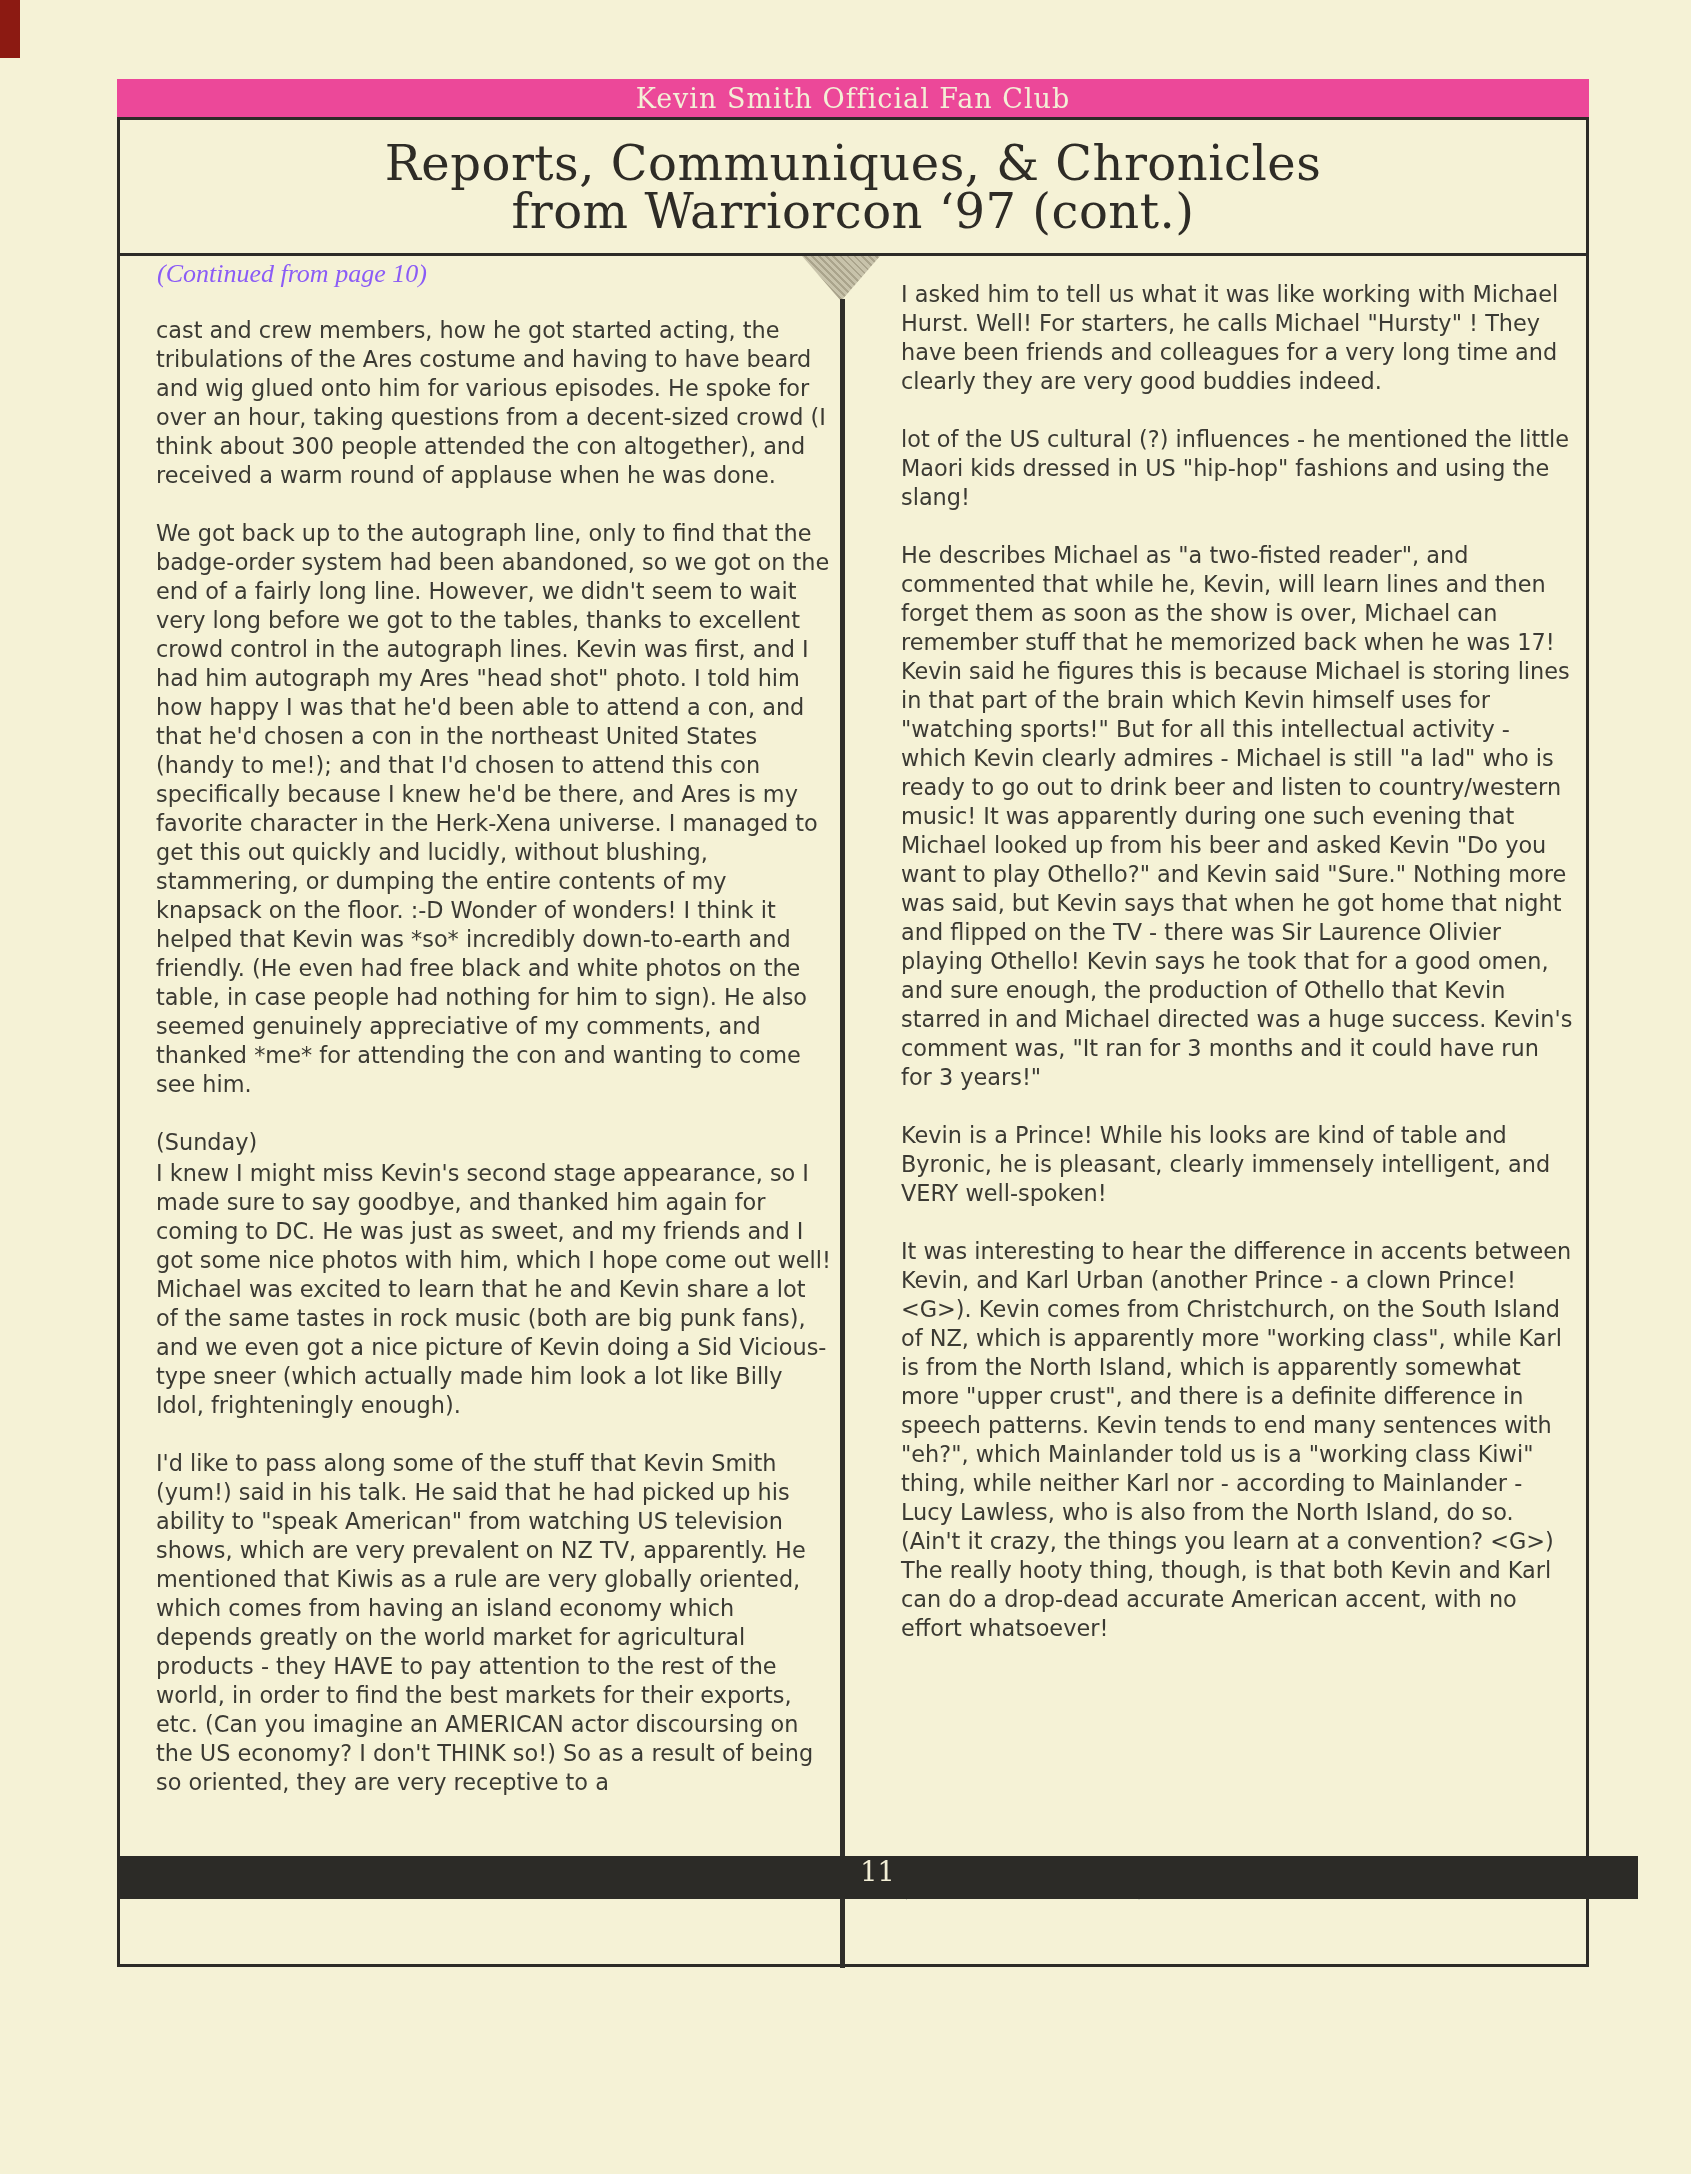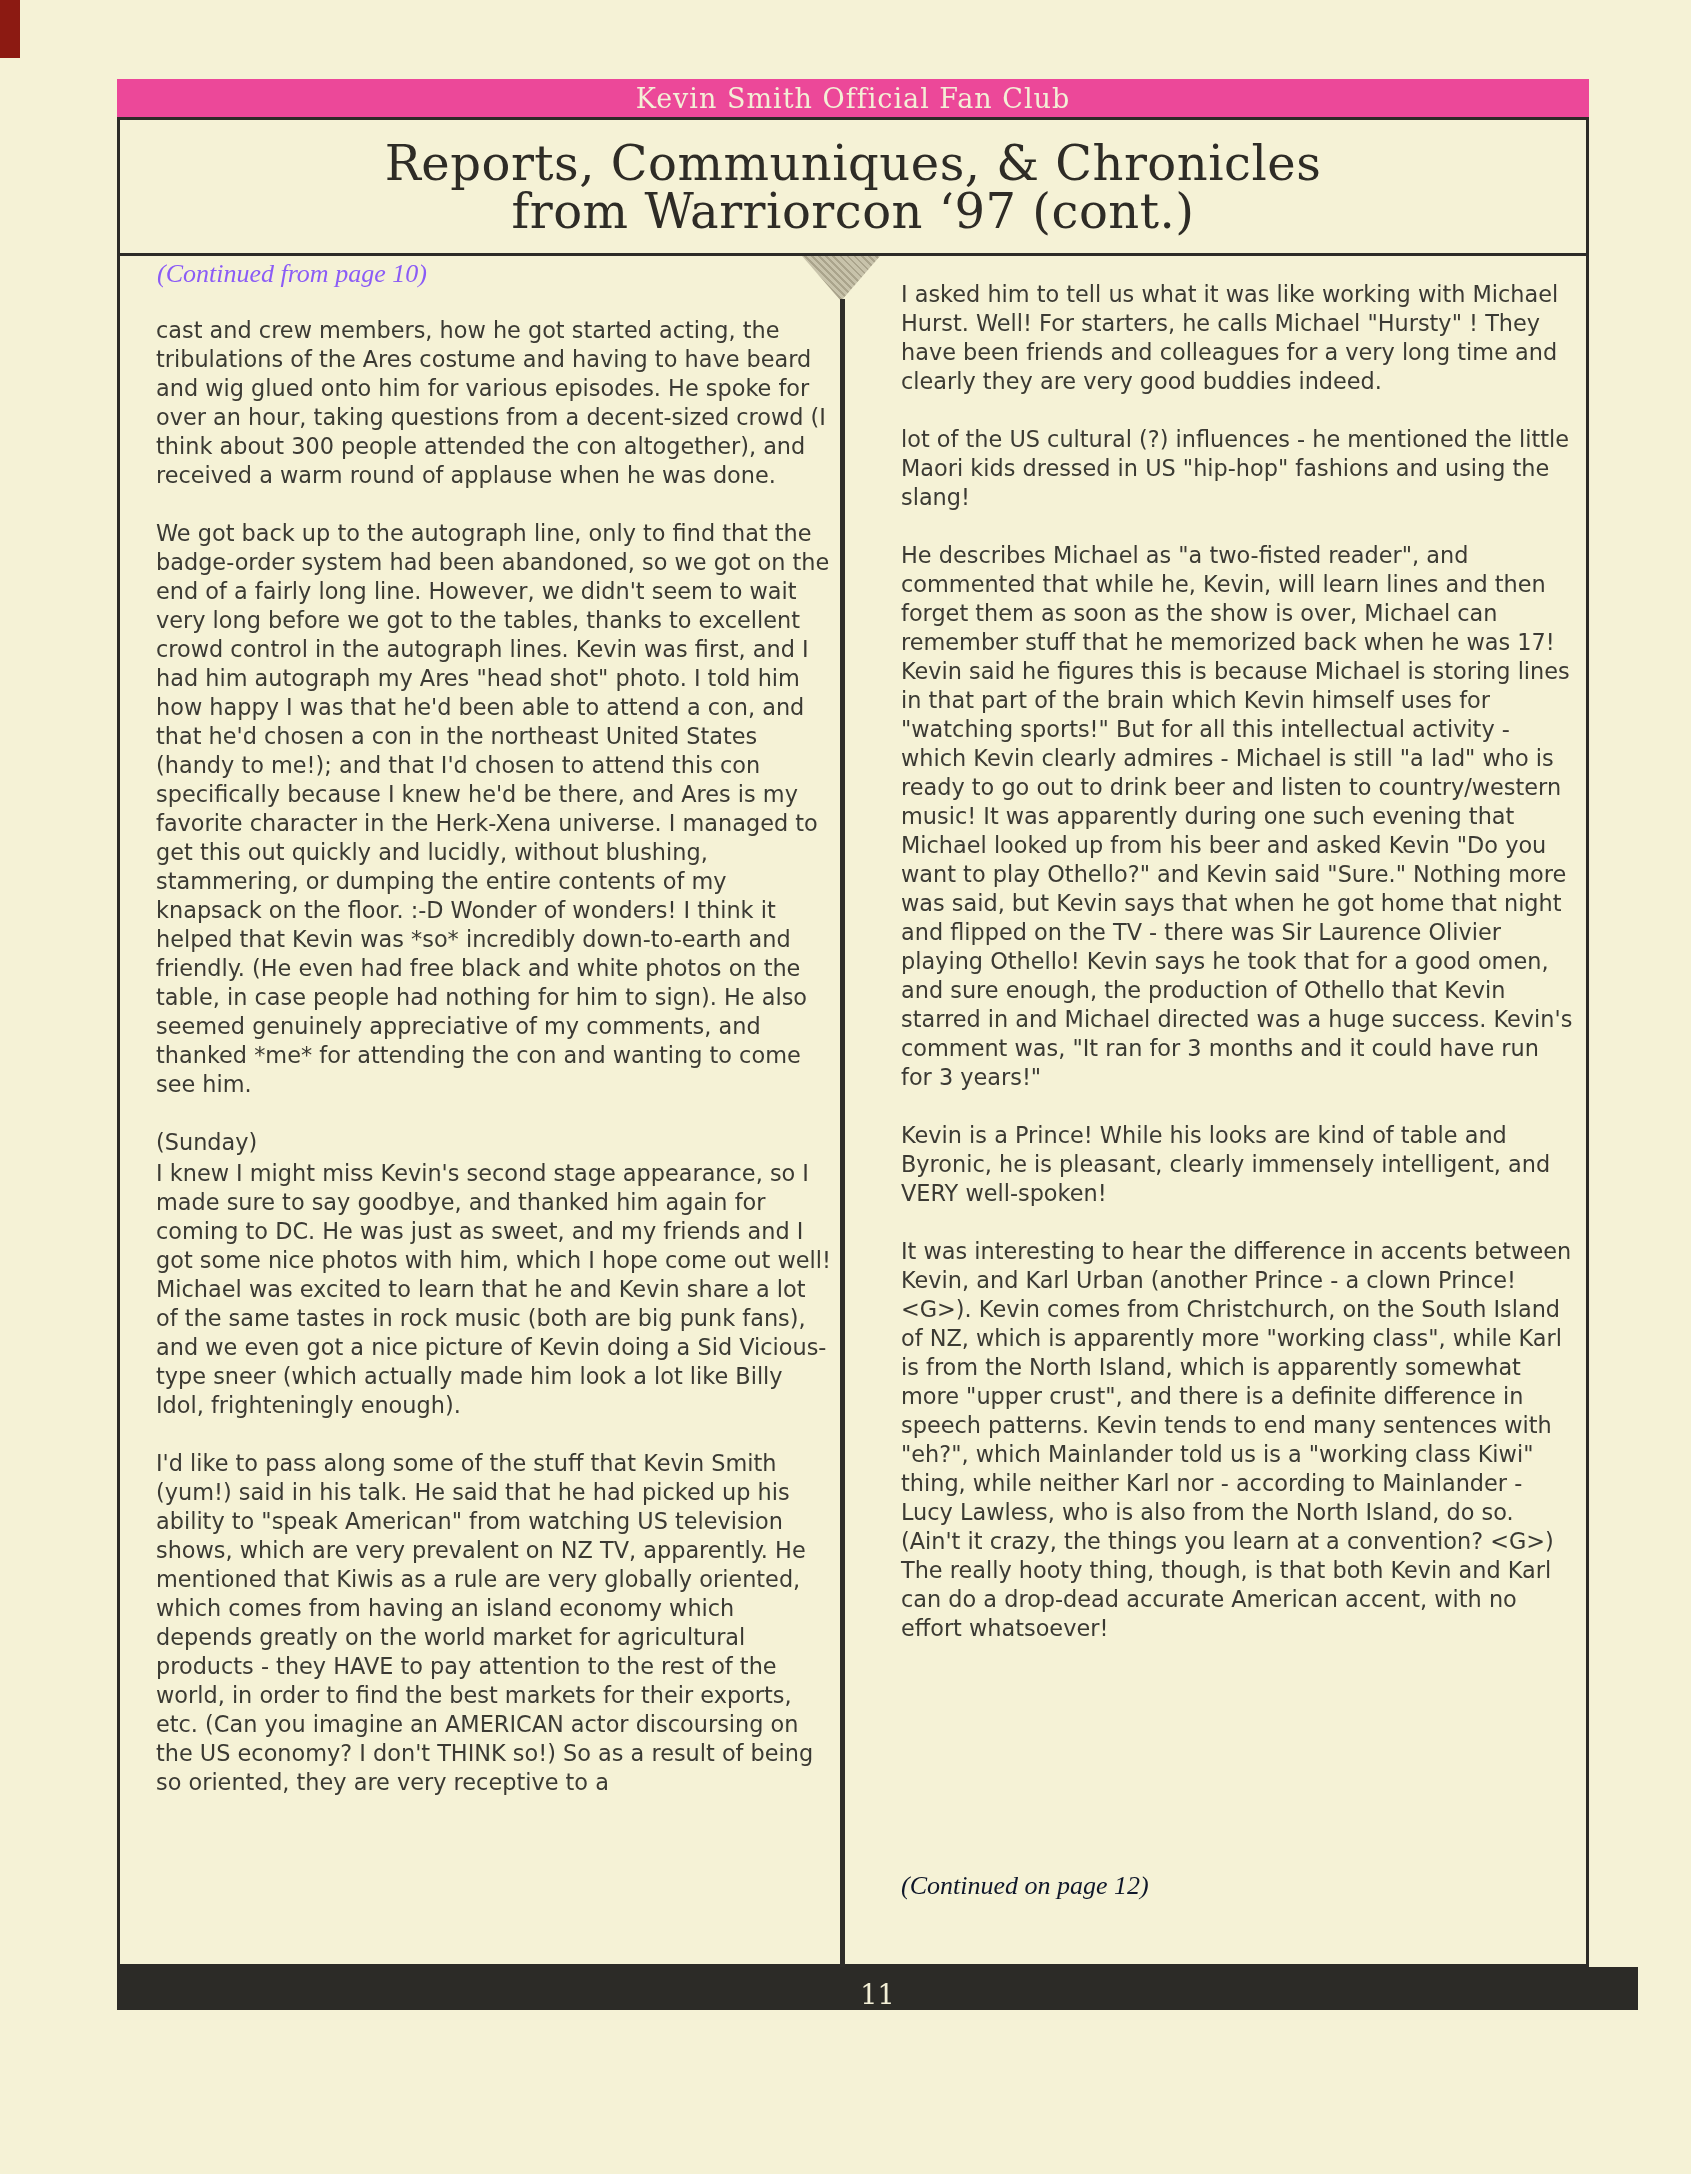--- a/index.html
+++ b/index.html
@@ -85,24 +85,24 @@
 
   .continued-on {
     position: absolute; left: 901px; top: 1871px; width: 657px;
     text-align: left;
     font-family: "Liberation Serif", serif; font-style: italic;
     font-size: 26px; color: #0f172a;
   }
 
   
   .bottom-bar {
-    position: absolute; left: 117px; top: 1967px;
+    position: absolute; left: 117px; top: 1856px;
     width: 1521px; height: 43px;
     background: #2c2b27;
-    display: flex; align-items: flex-end; justify-content: center;
+    display: flex; align-items: flex-start; justify-content: center;
   }
   .bottom-bar .folio {
     font-family: "DejaVu Serif", serif;
     font-size: 27px; color: #f3efd6;
   }
 </style>
 </head>
 <body>
 
 <div class="artifact-red"></div>

